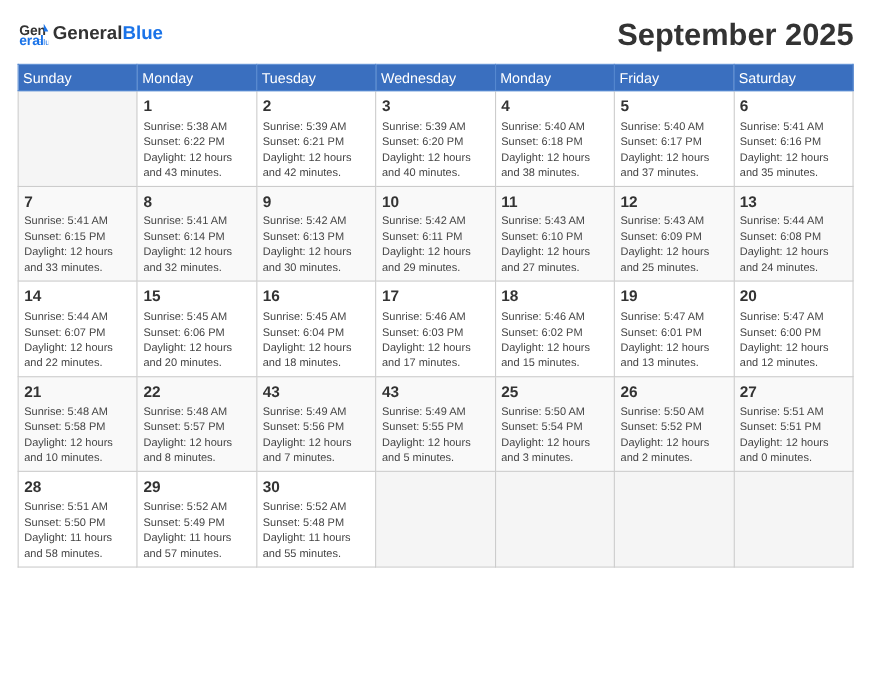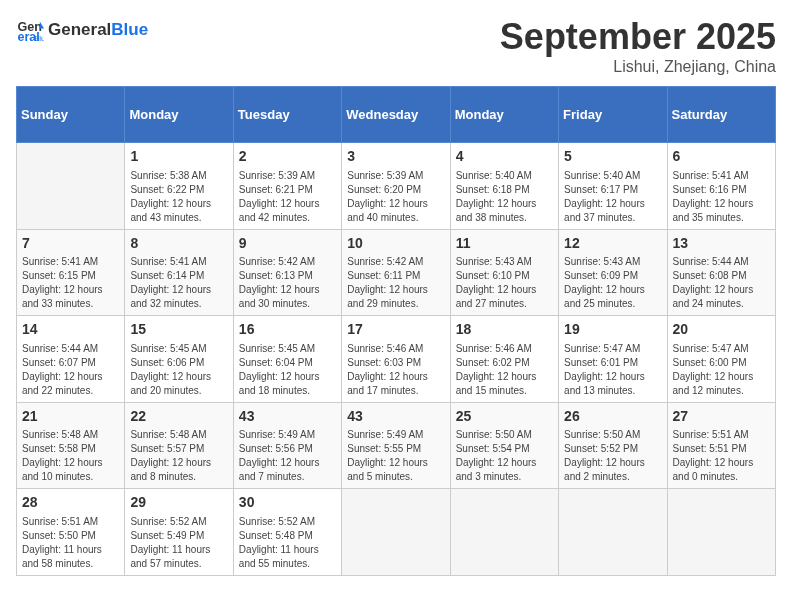--- a/index.html
+++ b/index.html
@@ -22,40 +22,40 @@
       gap: 4px;
     }
     .logo-icon {
       width: 28px;
       height: 28px;
     }
     .title-area {
       text-align: right;
     }
     .month-title {
-      font-size: 36px;
+      font-size: 28px;
       font-weight: bold;
       color: #333;
     }
     .location-title {
       font-size: 16px;
       color: #555;
     }
     table {
       width: 100%;
       border-collapse: collapse;
       font-size: 11px;
     }
     thead tr th {
       background-color: #3a6fbf;
       color: #fff;
-      padding: 20px 4px;
+      padding: 4px 4px;
       text-align: left;
       font-size: 13px;
-      font-weight: bold;
+      font-weight: normal;
       border: 1px solid #5588d0;
     }
     tbody tr td {
       border: 1px solid #ccc;
       vertical-align: top;
       padding: 4px 5px;
       height: 80px;
       width: 107px;
       color: #333;
       line-height: 1.4;
@@ -92,21 +92,20 @@
       <text x="26" y="36" font-size="11" fill="#1a73e8">Blue</text>
     </svg>
     <div>
       <div style="font-size:17px; font-weight:bold; color:#333; line-height:1.1;text-align:right;">
         <span style="color:#333;">General</span><span style="color:#1a73e8;">Blue</span>
       </div>
     </div>
   </div>
   <div class="title-area">
     <div class="month-title">September 2025</div>
-    <div class="location-title">Lishui, Zhejiang, China</div>
   </div>
 </div>
 
 <table>
   <thead>
     <tr>
     <th>Sunday</th>
         <th>Monday</th>
         <th>Tuesday</th>
         <th>Wednesday</th>

